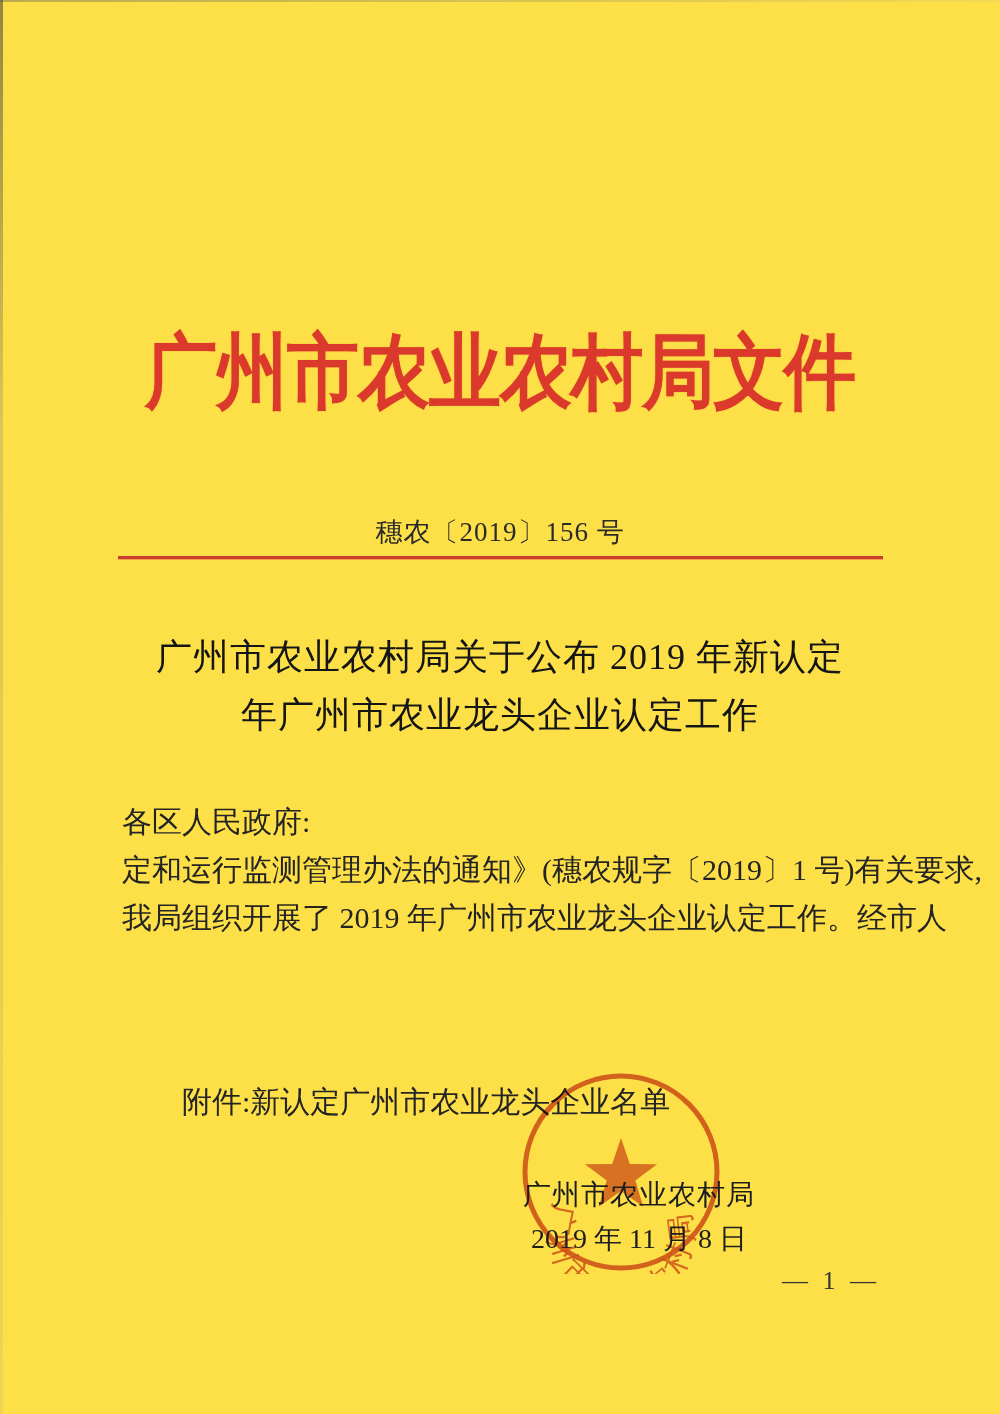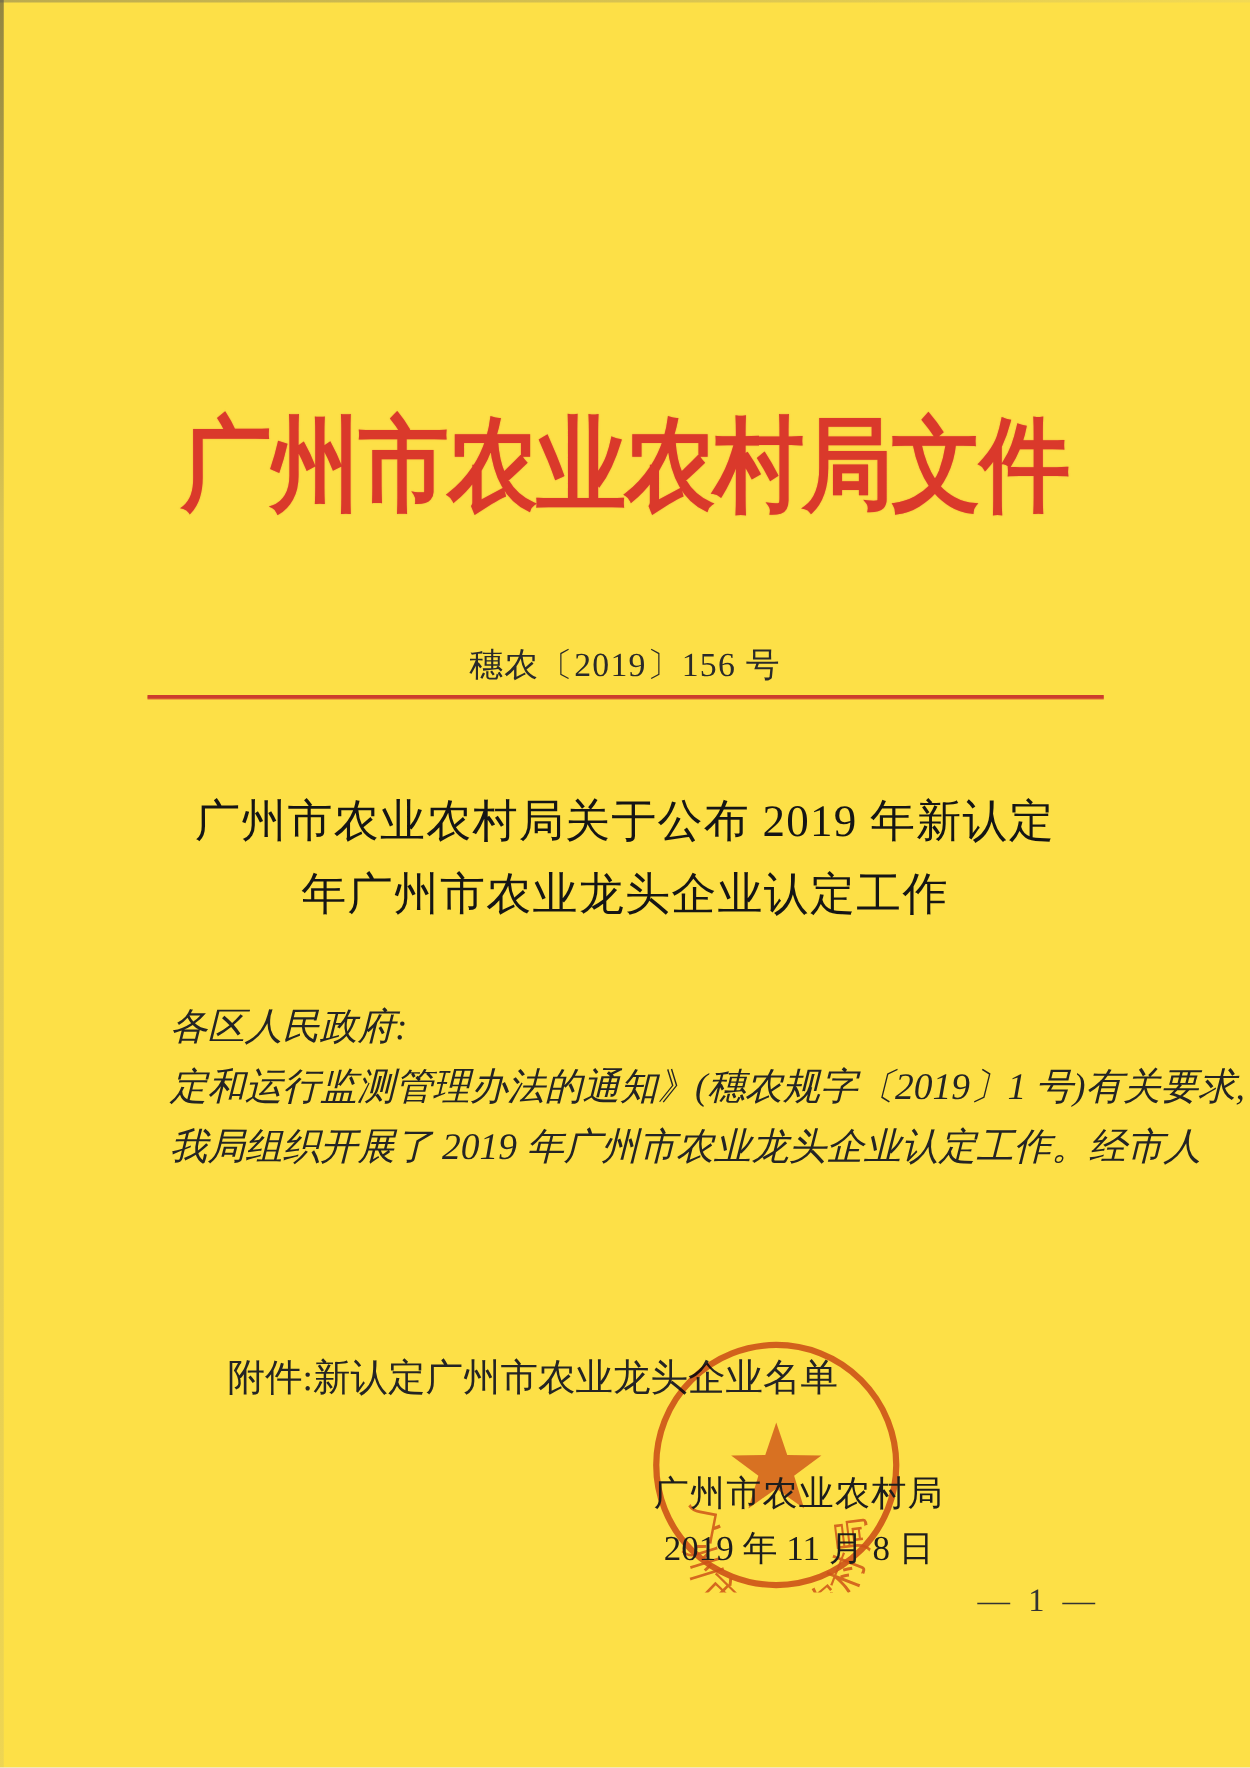--- a/index.html
+++ b/index.html
@@ -73,26 +73,25 @@
     text-align: center;
     font-size: 36px;
     font-weight: normal;
     color: #151515;
     line-height: 58px;
     letter-spacing: 1px;
   }
   .body-block {
     position: absolute;
     top: 798px;
-    left: 136px;
+    left: 122px;
     width: 770px;
     font-size: 30px;
     line-height: 48px;
     color: #242424;
-    font-style: italic;
   }
   .body-line {
     white-space: nowrap;
     height: 48px;
   }
   .indent {
     padding-left: 60px;
   }
   .attachment-line {
     position: absolute;

